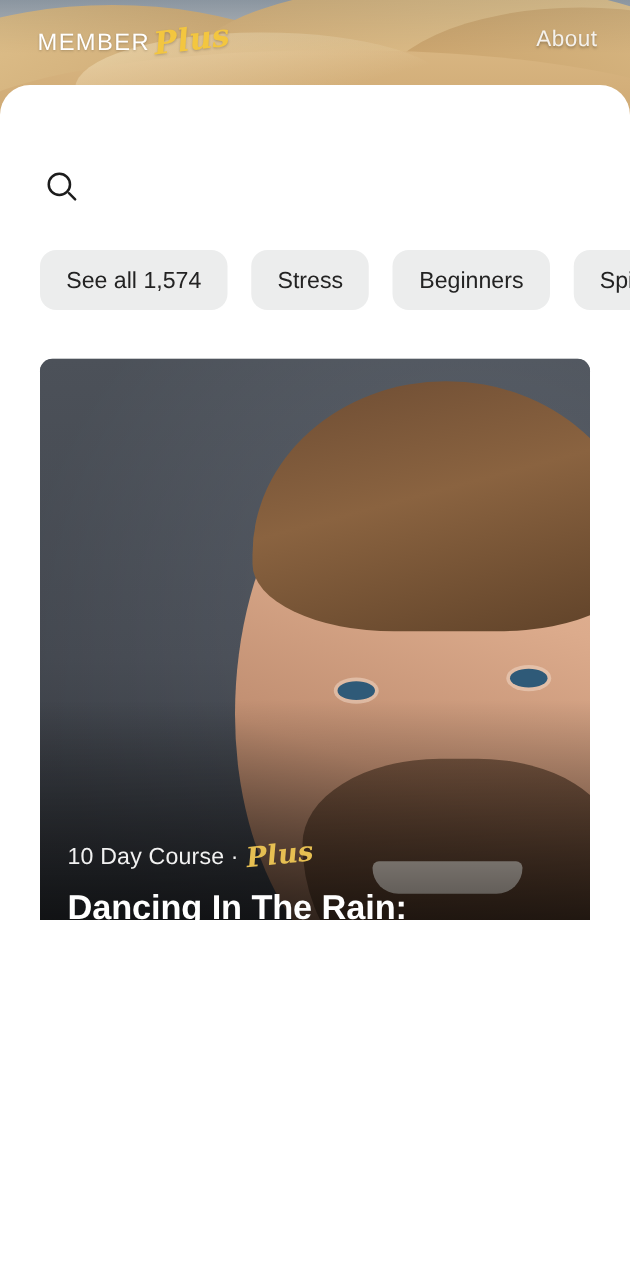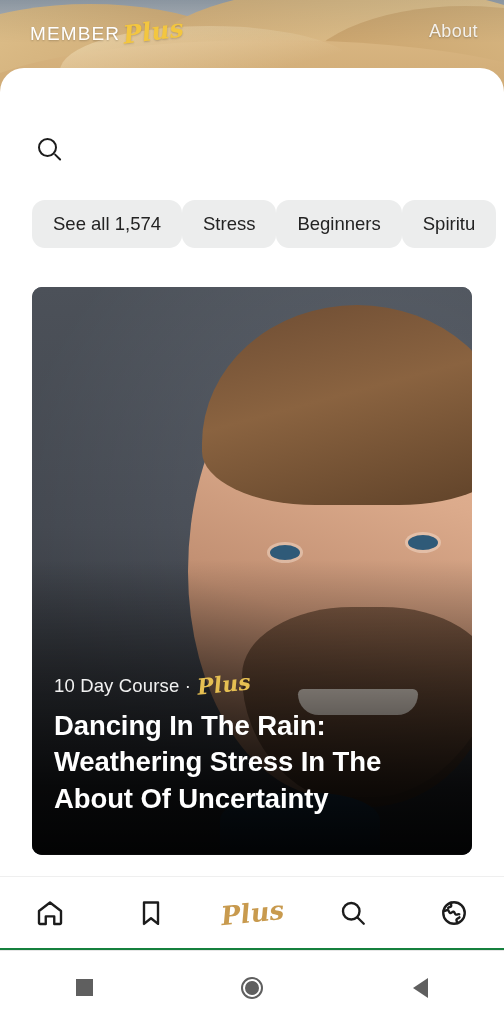--- a/index.html
+++ b/index.html
@@ -8,23 +8,23 @@
     width: 504px;
     height: 1024px;
     overflow: hidden;
     font-family: "Liberation Sans", sans-serif;
     background: #ffffff;
   }
 
   #app {
     position: relative;
     width: 504px;
-    height: 1024px;
+    height: 736px;
     overflow: hidden;
-    background: #15803d;
+    background: #4d7c0f;
   }
 
   
   .hero {
     position: absolute;
     top: 0; left: 0;
     width: 504px;
     height: 96px;
     overflow: hidden;
     background: #c9a068;
@@ -163,20 +163,21 @@
   }
 
   
   .chips {
     position: absolute;
     top: 129px; left: 0;
     width: 504px;
     height: 54px;
     display: flex;
     align-items: center;
+    gap: 19px;
     padding-left: 32px;
     overflow: hidden;
   }
   .chip {
     flex: 0 0 auto;
     background: #eceded;
     border-radius: 13px;
     height: 48px;
     display: flex;
     align-items: center;

